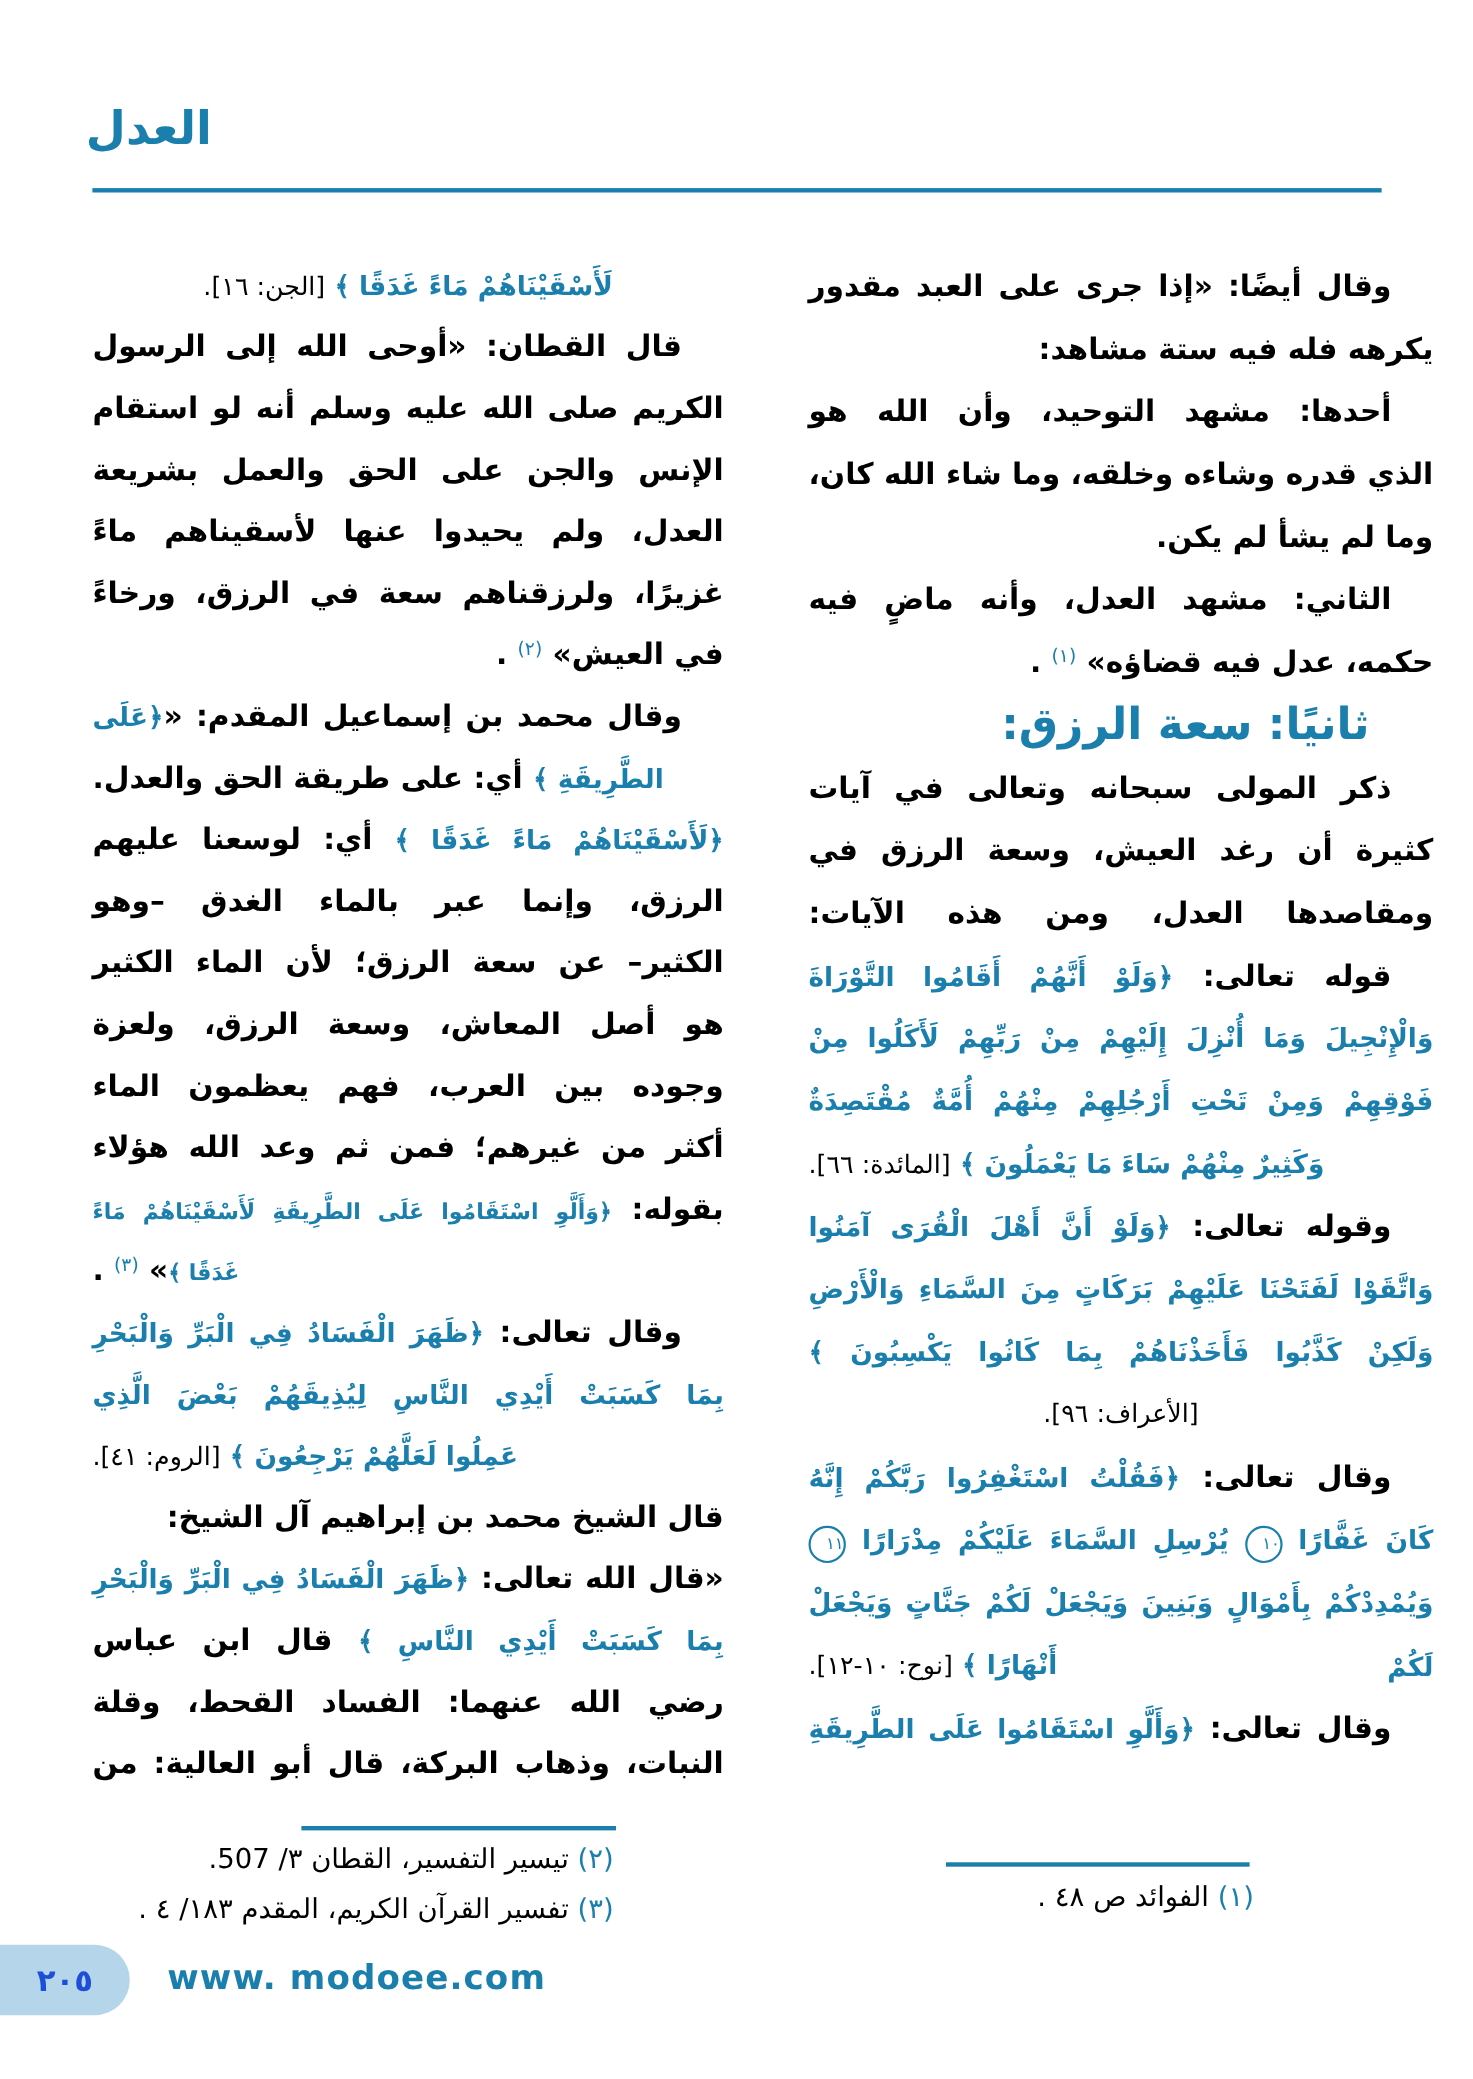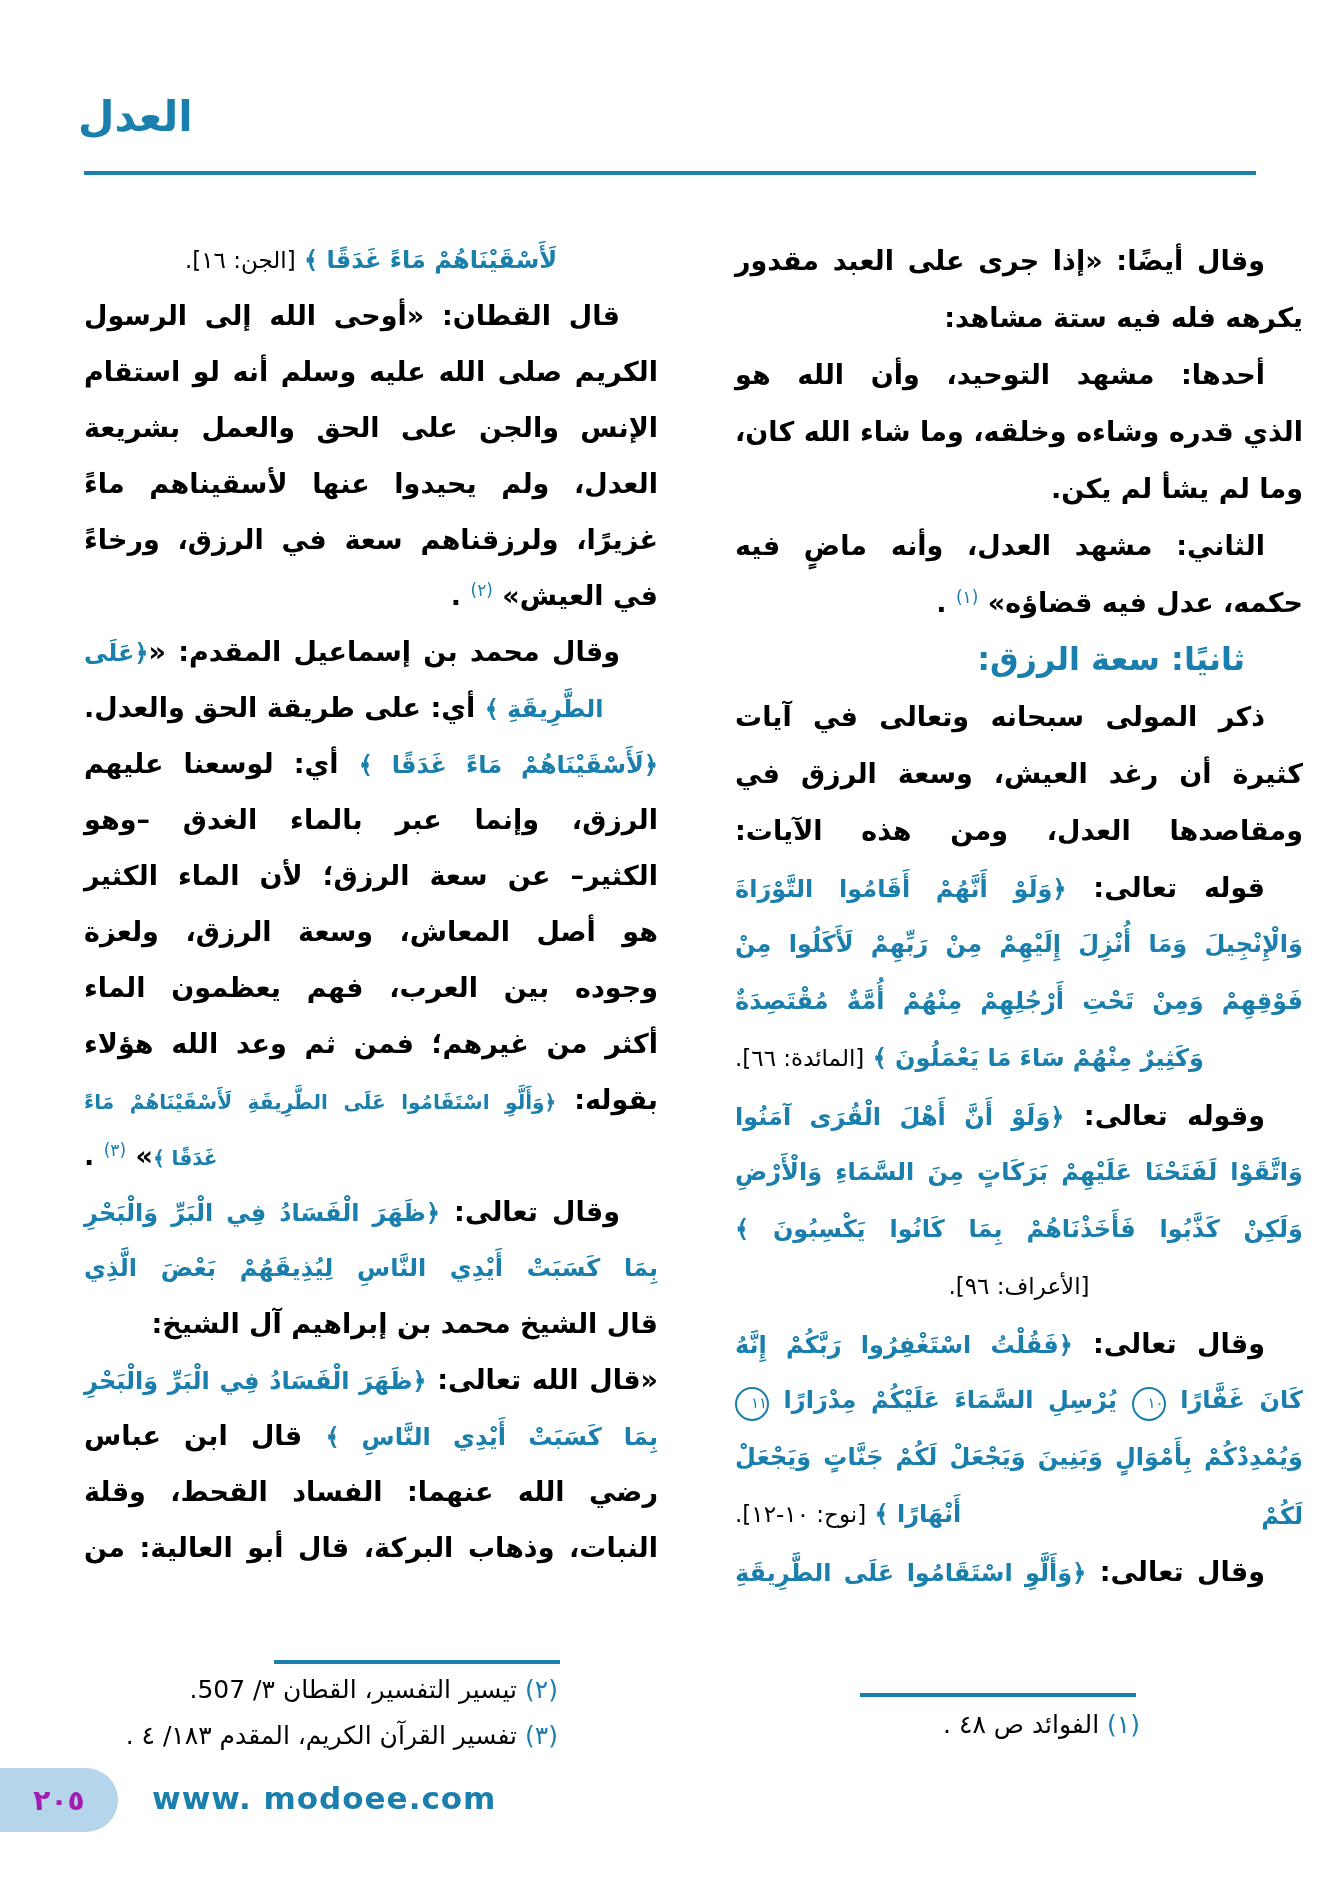--- a/index.html
+++ b/index.html
@@ -40,21 +40,21 @@
     color:#000;
   }
   .col-left .line{height:56px;line-height:56px;}
   .al-j{text-align:justify;text-align-last:justify;white-space:normal;}
   .al-r{text-align:right;}
   .al-l{text-align:left;}
   .al-c{text-align:center;}
   .ind{text-indent:38px;}
   
   .tn{font-size:27px;font-weight:700;color:#000;}
-  .th{font-size:32px;font-weight:700;color:var(--accent);}
+  .th{font-size:40px;font-weight:700;color:var(--accent);}
   .tq{font-size:24px;font-weight:700;color:var(--accent);}
   .tqs{font-size:20px;font-weight:700;color:var(--accent);}
   .tr{font-size:23px;font-weight:400;color:#000;}
   .tf{font-size:17px;font-weight:400;color:var(--accent);position:relative;top:-9px;}
   .ta{
     display:inline-block;
     width:30px;height:30px;
     border:2px solid var(--accent);
     border-radius:50%;
     line-height:28px;text-align:center;
@@ -82,21 +82,21 @@
   
   .page-pill{
     position:absolute;
     left:0;top:1768px;
     width:118px;height:64px;
     background:var(--pill);
     border-radius:0 32px 32px 0;
     display:flex;align-items:center;justify-content:center;
   }
   .page-number{
-    color:#a21caf;font-size:28px;font-weight:700;letter-spacing:5px;
+    color:#1d4ed8;font-size:28px;font-weight:700;letter-spacing:5px;
     direction:rtl;
   }
   .site-url{
     position:absolute;
     left:152px;top:1780px;
     font-size:31px;font-weight:700;
     color:var(--accent);
     direction:ltr;
     letter-spacing:1px;
   }
@@ -149,20 +149,21 @@
       <div class="line al-j"><span class="tq">﴿لَأَسْقَيْنَاهُمْ مَاءً غَدَقًا ﴾</span><span class="tn"> أي: لوسعنا عليهم</span></div>
       <div class="line al-j"><span class="tn">الرزق، وإنما عبر بالماء الغدق –وهو</span></div>
       <div class="line al-j"><span class="tn">الكثير– عن سعة الرزق؛ لأن الماء الكثير</span></div>
       <div class="line al-j"><span class="tn">هو أصل المعاش، وسعة الرزق، ولعزة</span></div>
       <div class="line al-j"><span class="tn">وجوده بين العرب، فهم يعظمون الماء</span></div>
       <div class="line al-j"><span class="tn">أكثر من غيرهم؛ فمن ثم وعد الله هؤلاء</span></div>
       <div class="line al-j"><span class="tn">بقوله: </span><span class="tqs">﴿وَأَلَّوِ اسْتَقَامُوا عَلَى الطَّرِيقَةِ لَأَسْقَيْنَاهُمْ مَاءً</span></div>
       <div class="line al-l"><span class="tqs">غَدَقًا ﴾</span><span class="tn">» </span><span class="tf">(٣)</span><span class="tn"> .</span></div>
       <div class="line al-j ind"><span class="tn">وقال تعالى: </span><span class="tq">﴿ظَهَرَ الْفَسَادُ فِي الْبَرِّ وَالْبَحْرِ</span></div>
       <div class="line al-j"><span class="tq">بِمَا كَسَبَتْ أَيْدِي النَّاسِ لِيُذِيقَهُمْ بَعْضَ الَّذِي</span></div>
+      <div class="line al-l"><span class="tq">عَمِلُوا لَعَلَّهُمْ يَرْجِعُونَ ﴾ </span><span class="tr">[الروم: ٤١].</span></div>
       <div class="line al-r"><span class="tn">قال الشيخ محمد بن إبراهيم آل الشيخ:</span></div>
       <div class="line al-j"><span class="tn">«قال الله تعالى: </span><span class="tq">﴿ظَهَرَ الْفَسَادُ فِي الْبَرِّ وَالْبَحْرِ</span></div>
       <div class="line al-j"><span class="tq">بِمَا كَسَبَتْ أَيْدِي النَّاسِ ﴾</span><span class="tn"> قال ابن عباس</span></div>
       <div class="line al-j"><span class="tn">رضي الله عنهما: الفساد القحط، وقلة</span></div>
       <div class="line al-j"><span class="tn">النبات، وذهاب البركة، قال أبو العالية: من</span></div>
     </section>
 
   <div class="fnblock fn-right">
     <div class="fn-rule"></div>
     <div class="fn-list">

